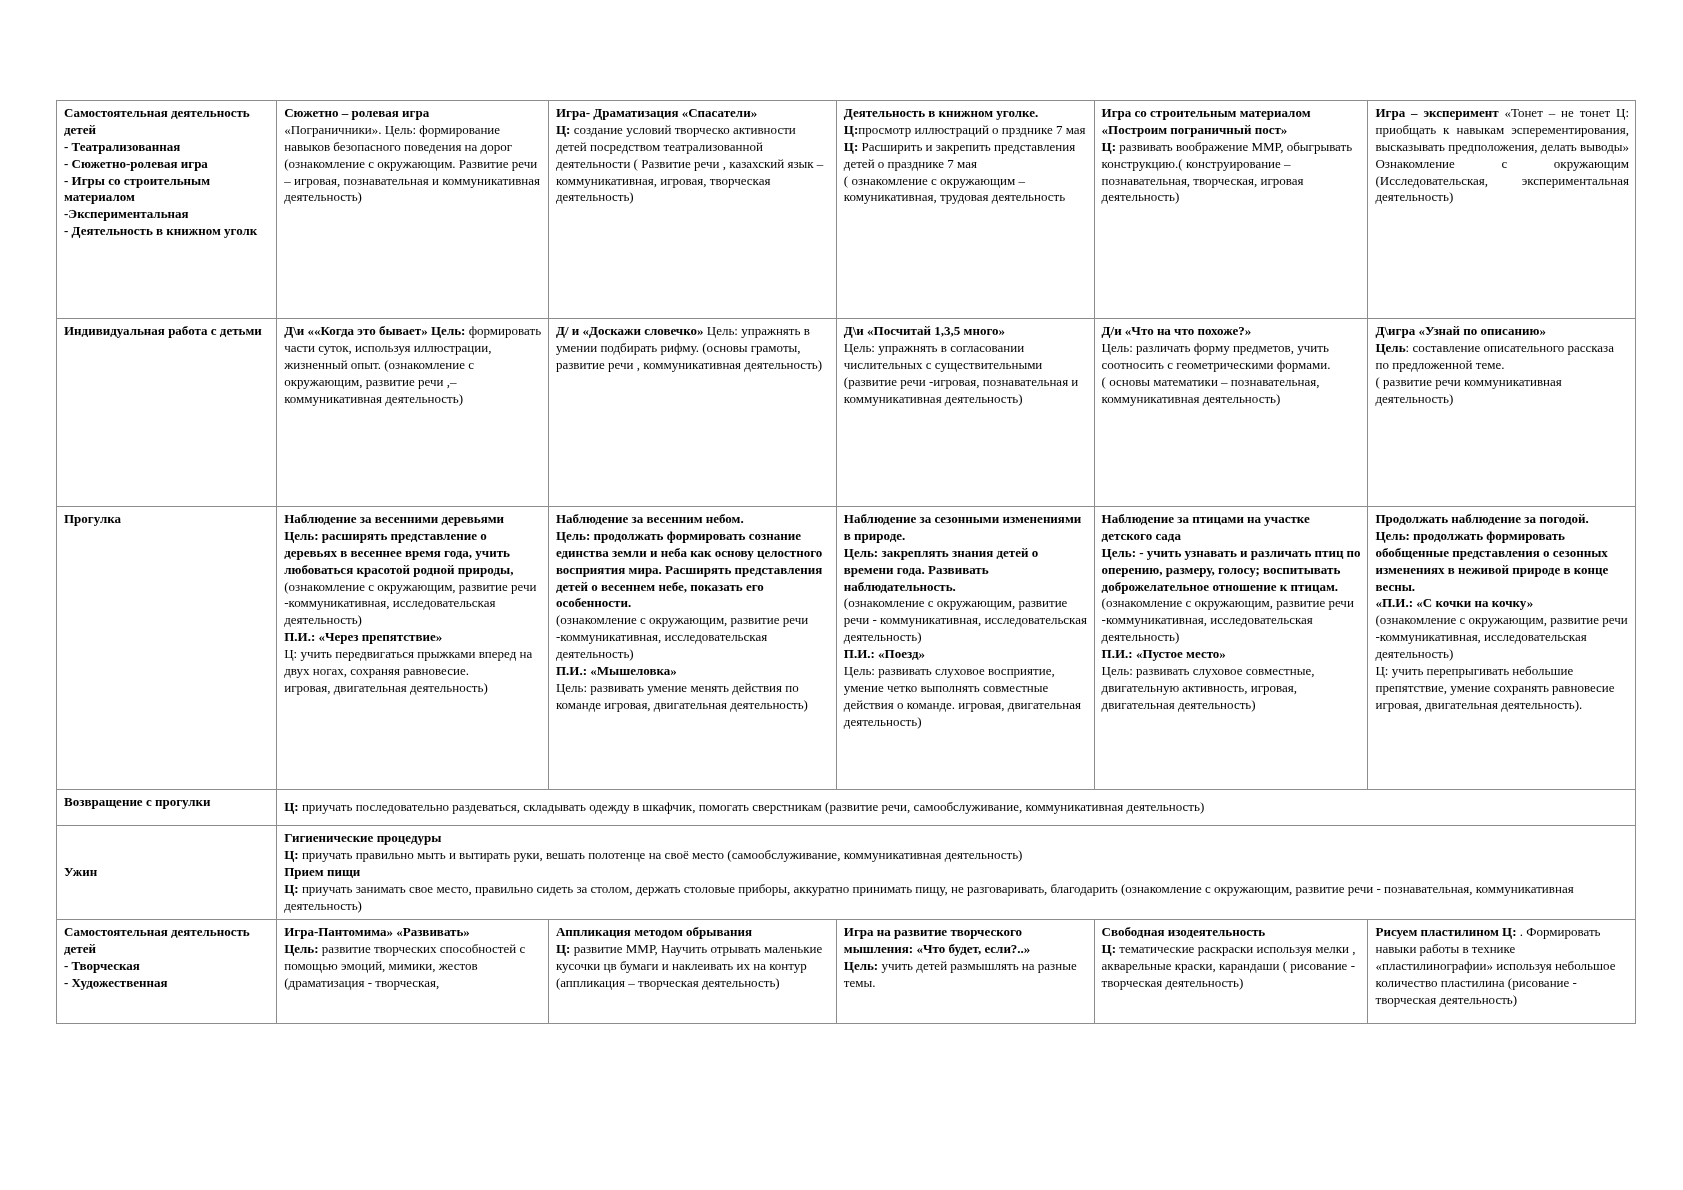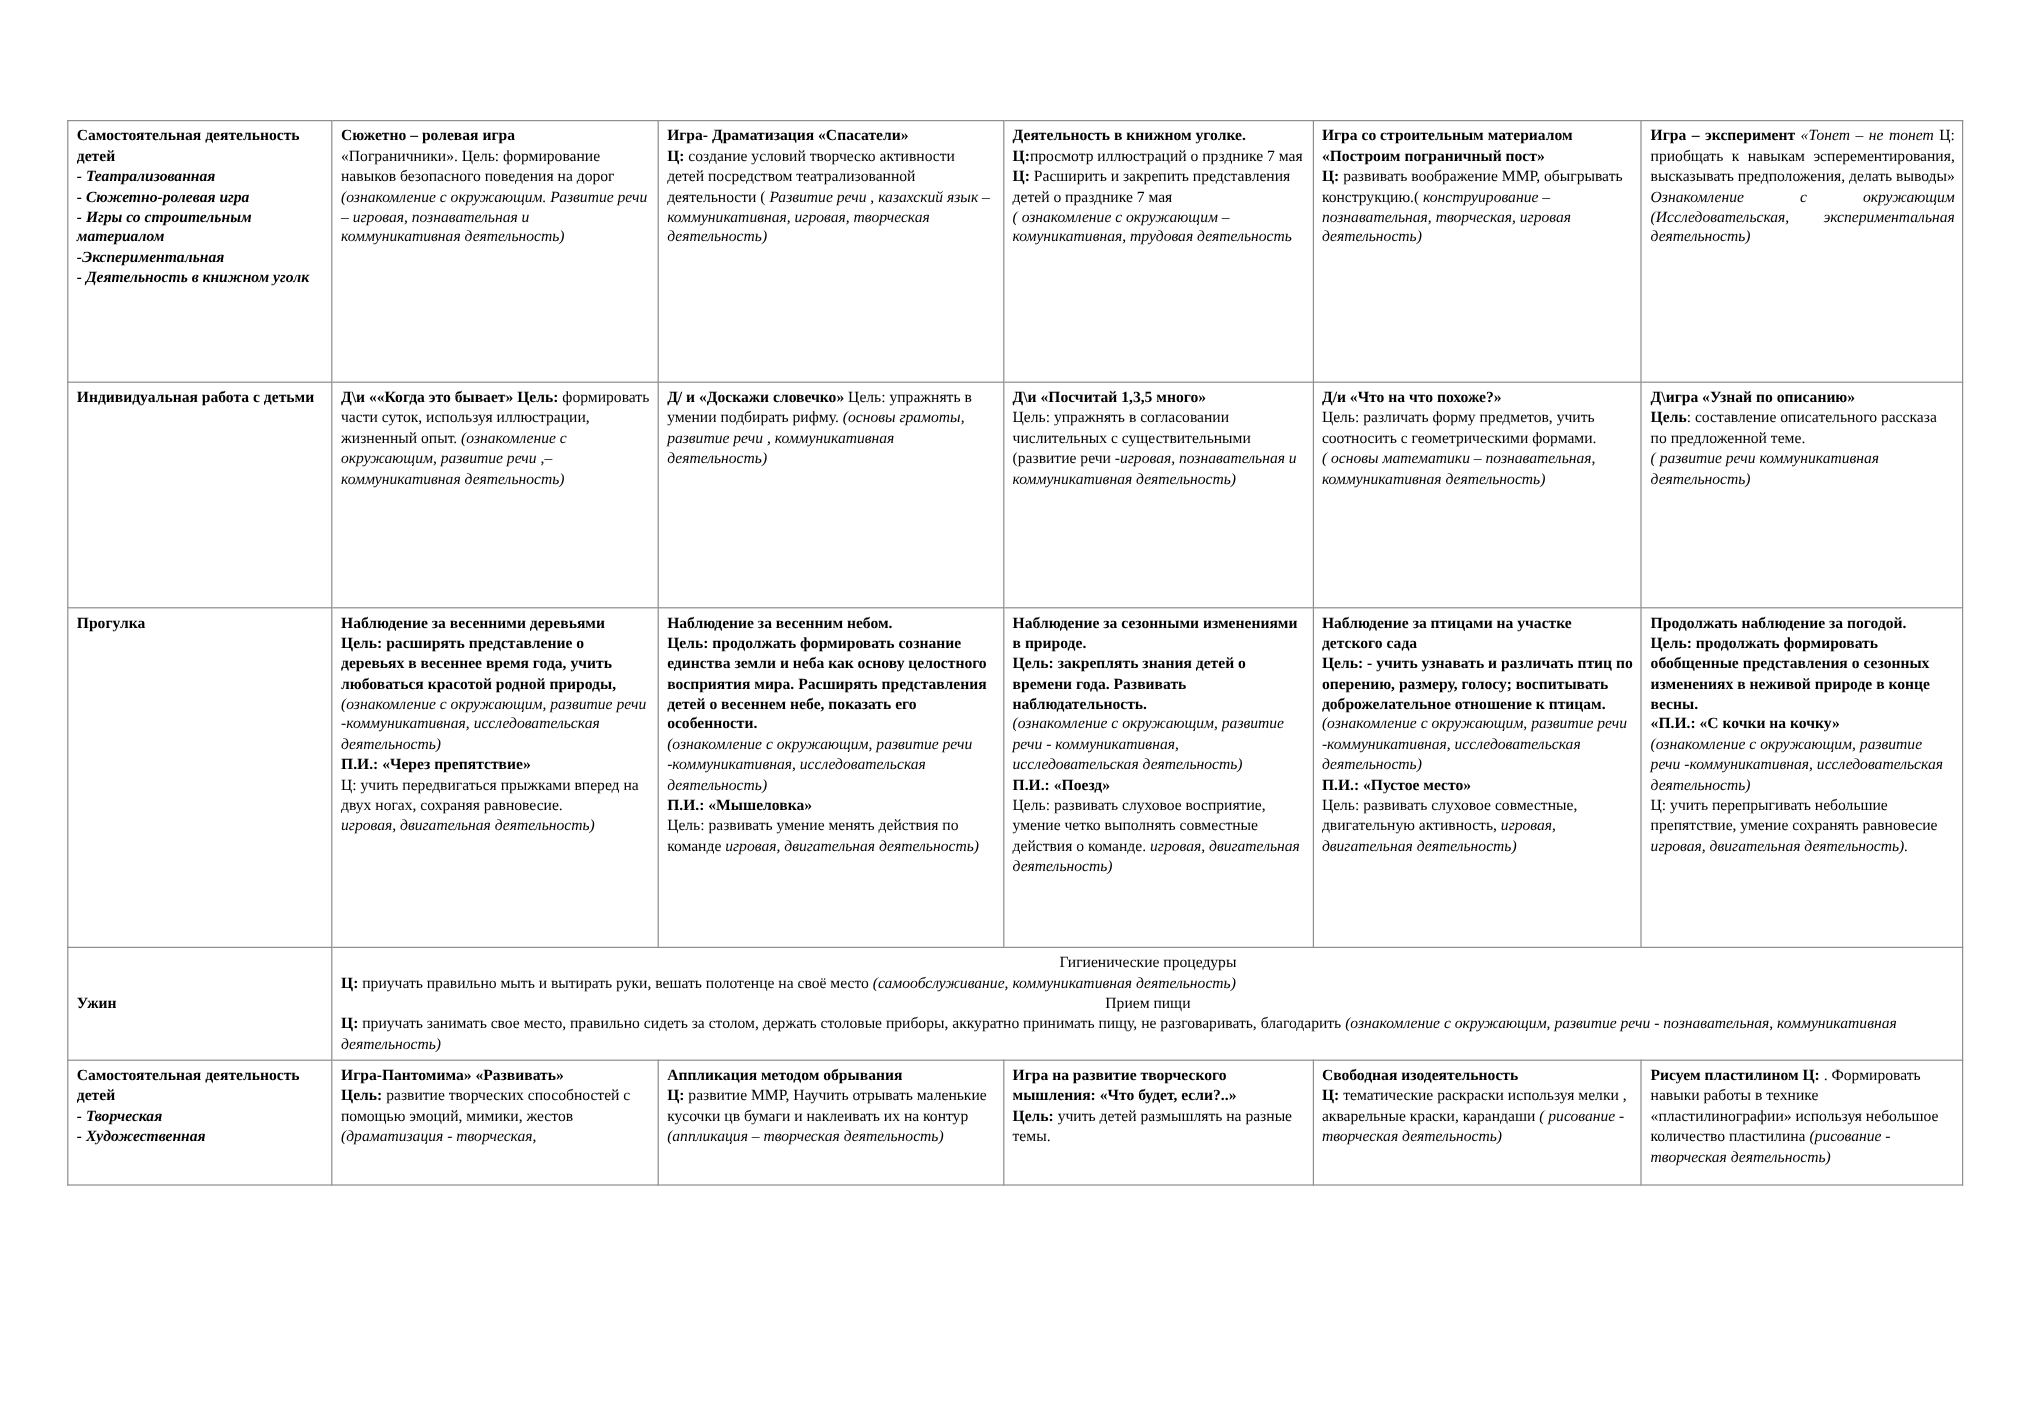--- a/index.html
+++ b/index.html
@@ -35,23 +35,23 @@
     padding: 4px 6px 4px 7px;
   }
   
   col.c0 { width: 205px; }
   col.c1 { width: 253px; }
   col.c2 { width: 268px; }
   col.c3 { width: 240px; }
   col.c4 { width: 255px; }
   col.c5 { width: 249px; }
   .b { font-weight: bold; }
-  .i { font-style: italic; }
+  .i { }
   .bi { font-weight: bold; }
-  .centered { text-align: center; font-weight: normal; }
+  .centered { font-weight: bold; }
   .just { text-align: justify; }
 
   td.label-cell { font-weight: bold; }
 </style>
 </head>
 <body>
 
 <div class="page">
   <table class="plan">
     <colgroup>
@@ -165,20 +165,28 @@
         </td>
         <td>
           <span class="b">Продолжать наблюдение за погодой.</span><br>
           <span class="b">Цель: продолжать формировать обобщенные представления о сезонных изменениях в неживой природе в конце весны.</span><br>
           <span class="b">«П.И.: «С кочки на кочку»</span><br>
           <span class="i">(ознакомление с окружающим, развитие речи -коммуникативная, исследовательская деятельность)</span><br>
           <span>Ц: учить перепрыгивать небольшие препятствие, умение сохранять равновесие </span><span class="i">игровая, двигательная деятельность).</span>
         </td>
       </tr>
 
+      <tr style="height:36px;">
+        <td class="label-cell">
+          <div class="b">Возвращение с прогулки</div>
+        </td>
+        <td colspan="5" style="vertical-align:middle;">
+          <span class="b">Ц:</span><span> приучать последовательно раздеваться, складывать одежду в шкафчик, помогать сверстникам </span><span class="i">(развитие речи, самообслуживание, коммуникативная деятельность)</span>
+        </td>
+      </tr>
 
       <tr style="height:94px;">
         <td class="label-cell" style="vertical-align:middle;">
           <div class="b">Ужин</div>
         </td>
         <td colspan="5">
           <div class="centered">Гигиенические процедуры</div>
           <div>
             <span class="b">Ц:</span><span> приучать правильно мыть и вытирать руки, вешать полотенце на своё место </span><span class="i">(самообслуживание, коммуникативная деятельность)</span>
           </div>

